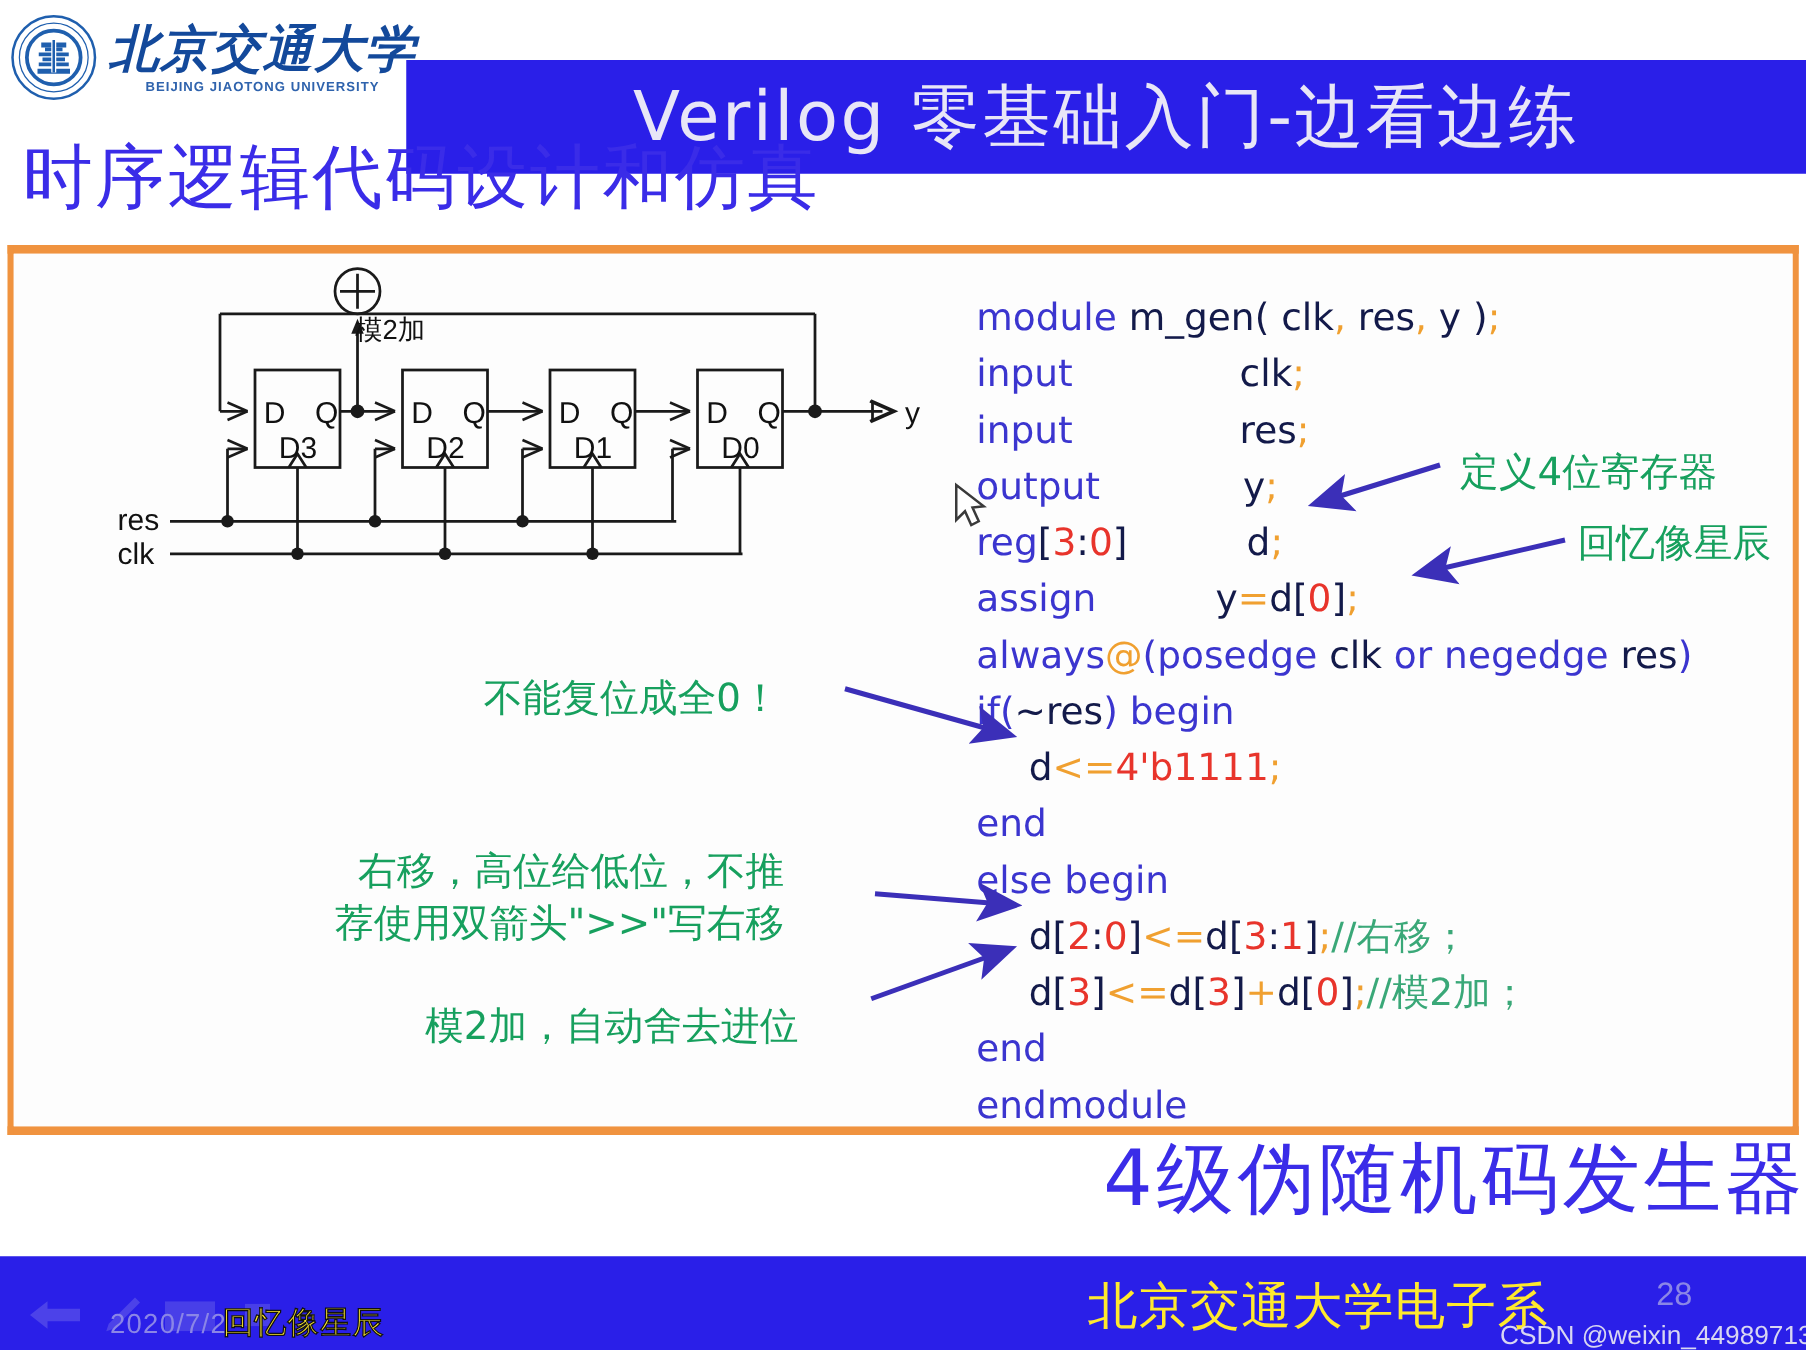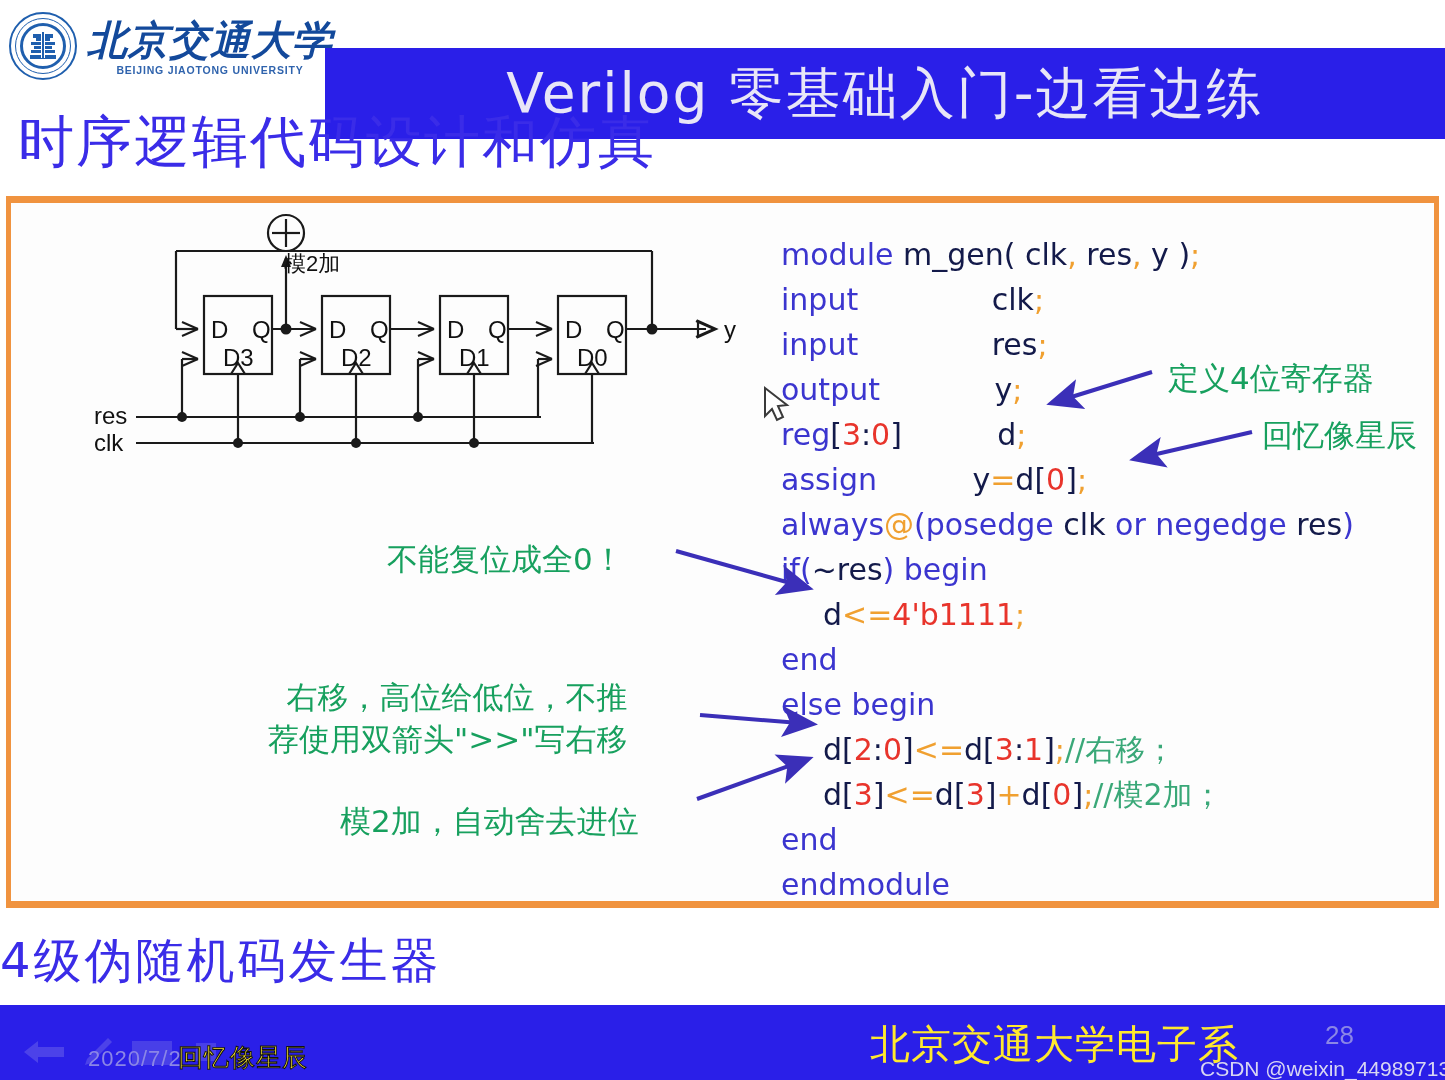--- a/index.html
+++ b/index.html
@@ -55,22 +55,22 @@
   .a1{left:1168px;top:357px;}
   .a2{left:1262px;top:414px;}
   .a3{left:387px;top:538px;}
   .a4{left:268px;top:676px;}
   .a5{left:340px;top:800px;}
 
   
   .arrows{position:absolute;left:0;top:0;width:1445px;height:1080px;pointer-events:none;}
 
   
-  .caption{position:absolute;left:0;top:929px;width:1445px;text-align:left;
-    font-size:48px;color:#3a2ce8;letter-spacing:3px;font-family:"DejaVu Sans","Liberation Sans",sans-serif;}
+  .caption{position:absolute;left:0;top:901px;width:1445px;text-align:right;
+    font-size:62px;color:#3a2ce8;letter-spacing:3px;font-family:"DejaVu Sans","Liberation Sans",sans-serif;}
 
   
   .footer{position:absolute;left:0;top:1005px;width:1445px;height:75px;background:#2a1fe8;}
   .footer .date{position:absolute;left:88px;top:13px;font-size:22px;color:#8b86e6;letter-spacing:1px;margin-top:28px;}
   .footer .dept{position:absolute;left:870px;top:12px;font-size:40px;color:#ffe92e;white-space:nowrap;letter-spacing:1px;
      font-family:"DejaVu Sans","Liberation Sans",sans-serif;}
   .footer .pageno{position:absolute;left:1325px;top:15px;font-size:26px;color:#8b86e6;}
   .footer .csdn{position:absolute;left:1200px;top:52px;font-size:21px;color:#d8d6f2;white-space:nowrap;}
   .footer .wm{position:absolute;left:178px;top:36px;font-size:25px;color:#ffe92e;letter-spacing:1px;
      -webkit-text-stroke:1px #111;white-space:nowrap;font-family:"DejaVu Sans","Liberation Sans",sans-serif;text-align:right;}

